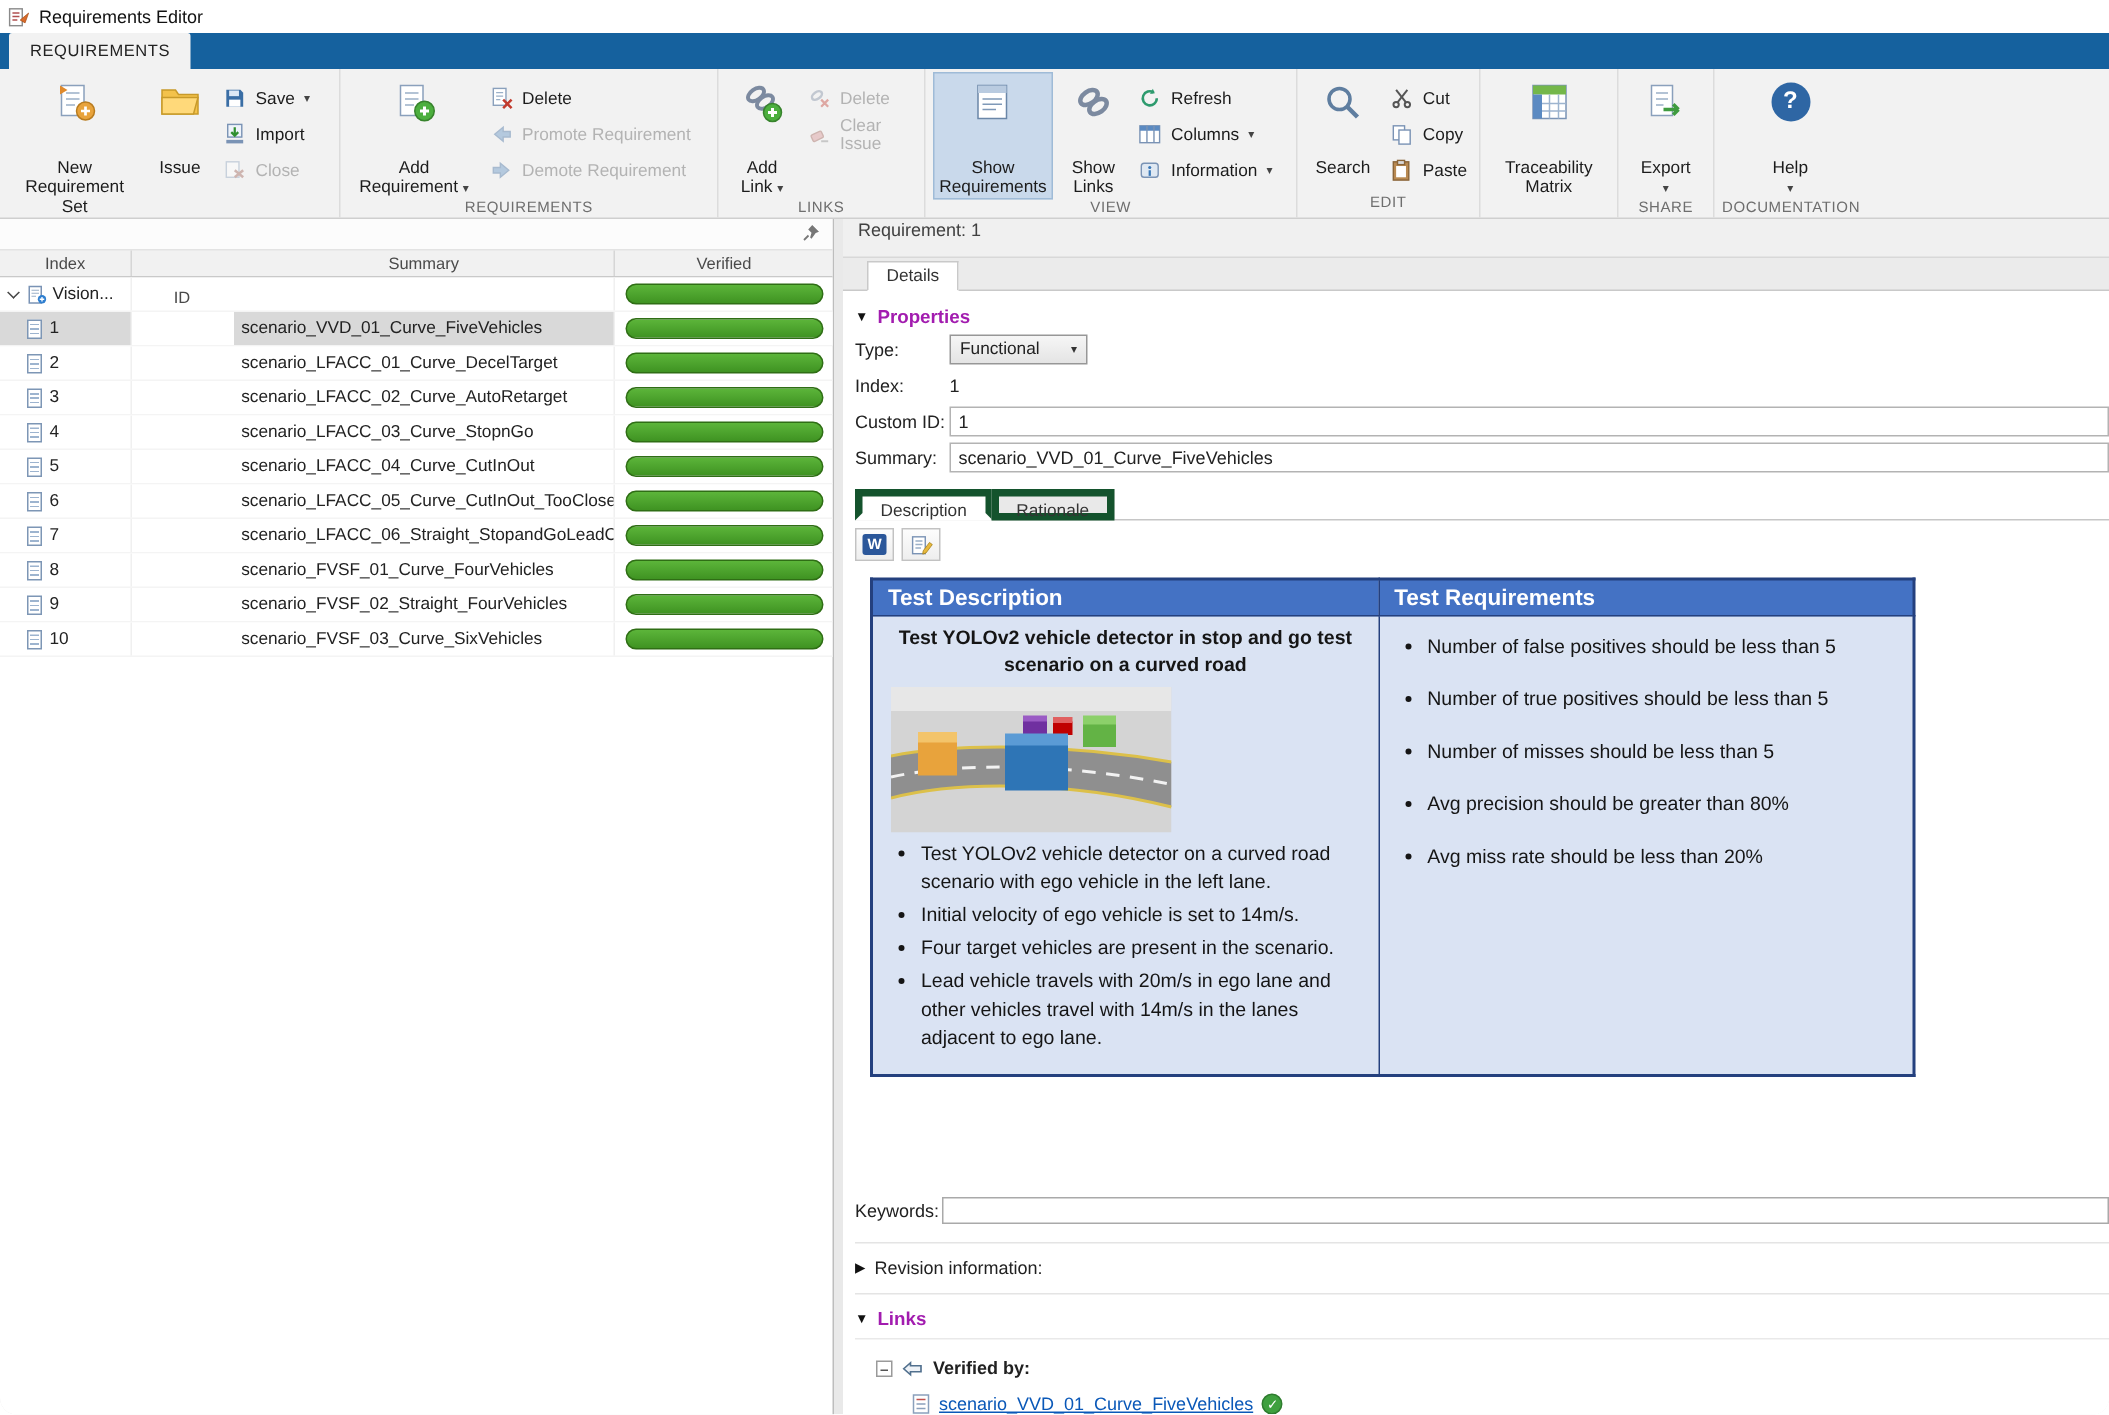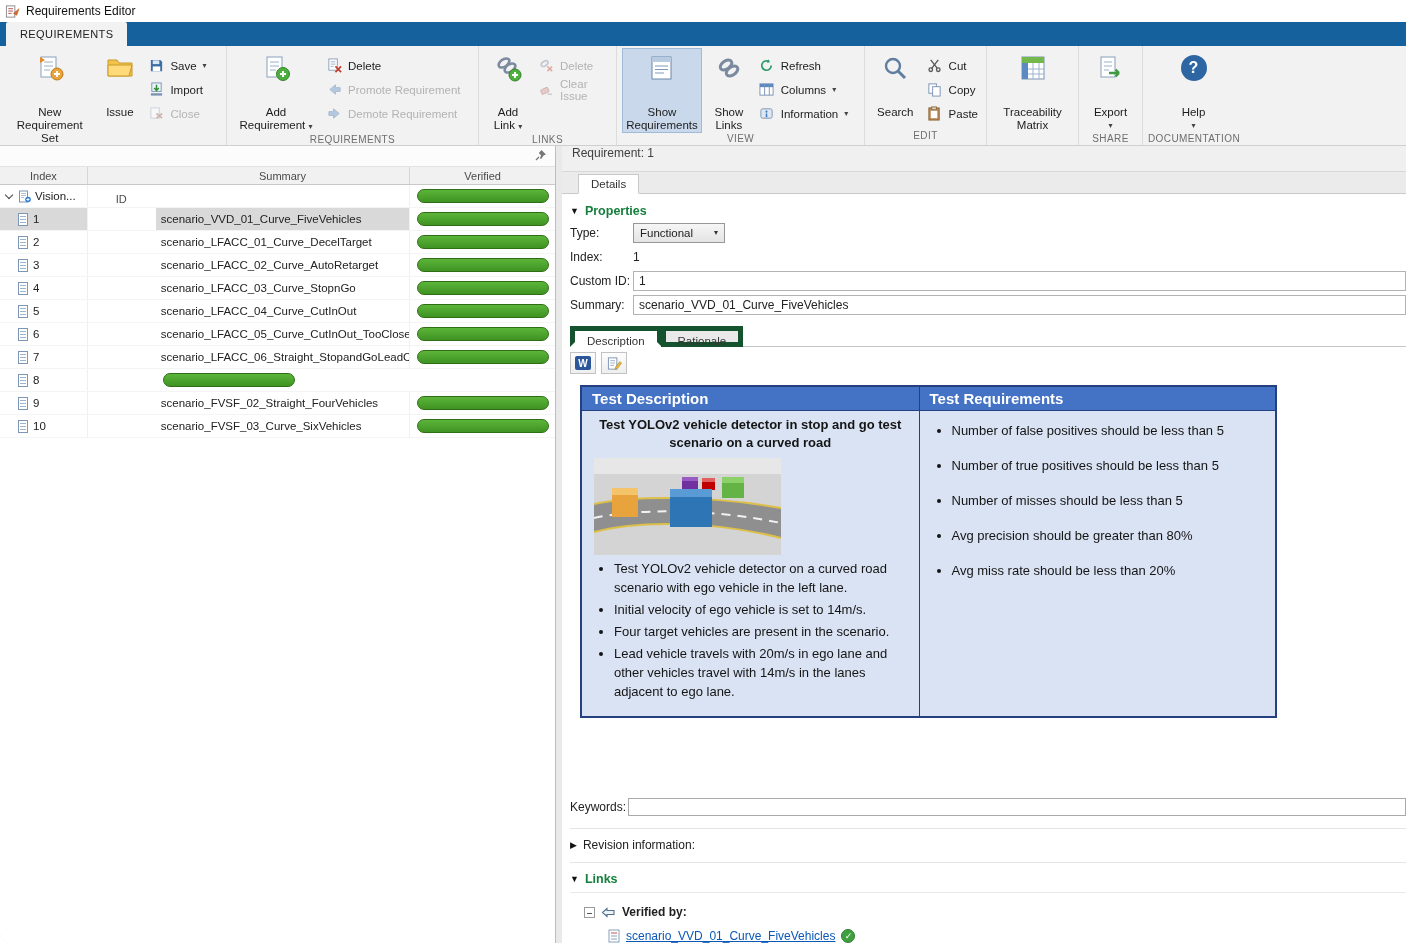--- a/index.html
+++ b/index.html
@@ -68,21 +68,21 @@
   
   .right-panel { position:absolute; top:0; left:562px; right:0; bottom:0; background:#fff; overflow:hidden; }
   .req-bar { height:26px; background:#f0f0f0; border-bottom:1px solid #d8d8d8; display:flex; align-items:flex-start; padding-left:10px; font-size:12px; color:#404040; }
   .dtabs { height:22px; background:#ebebeb; border-bottom:1px solid #c9c9c9; display:flex; align-items:flex-end; padding-left:16px; }
   .dtab { padding:3px 12px; font-size:11.5px; background:#ebebeb; color:#333; }
   .dtab.active { background:#fff; border:1px solid #c9c9c9; border-bottom:1px solid #fff; margin-bottom:-1px; }
   .dbody { position:absolute; top:48px; left:0; right:0; bottom:0; background:#fff; padding:0 0 0 8px; overflow:hidden; }
 
   .sec-head { margin-top:8px; height:18px; display:flex; align-items:center; gap:6px; }
   .tri { font-size:9px; color:#111; }
-  .sec-title { font-weight:bold; font-size:12.5px; color:#15803d; }
+  .sec-title { font-weight:bold; font-size:12.5px; color:#a21caf; }
 
   .prow { display:flex; align-items:center; height:23px; margin-top:1px; }
   .prow:first-of-type { margin-top:8px; }
   .plabel { width:63px; font-size:12px; color:#222; flex:none; }
   .pvalue { font-size:12px; color:#222; }
   .dropdown { width:92px; height:20px; border:1px solid #979797; background:linear-gradient(#f6f6f6,#e4e4e4);
     display:flex; align-items:center; justify-content:space-between; padding:0 6px; font-size:11.5px; }
   .darr { font-size:8px; color:#333; }
   .winput { flex:1; height:20px; border:1px solid #b3b3b3; padding:0 5px; font-size:12px;
     font-family:"Liberation Sans","DejaVu Sans",sans-serif; color:#222; background:#fff; }
@@ -624,20 +624,23 @@
               <span class="vbar"></span>
             </div>
         </div>
         <div class="grow">
           <div class="cell c-index">
               <span class="doc-ico"></span>
               <span>8</span>
             </div>
           <div class="cell c-id">
               <span>8</span>
+            </div>
+          <div class="cell c-sum">
+              <span>scenario_FVSF_01_Curve_FourVehicles</span>
             </div>
           <div class="cell c-ver">
               <span class="vbar"></span>
             </div>
         </div>
         <div class="grow">
           <div class="cell c-index">
               <span class="doc-ico"></span>
               <span>9</span>
             </div>

